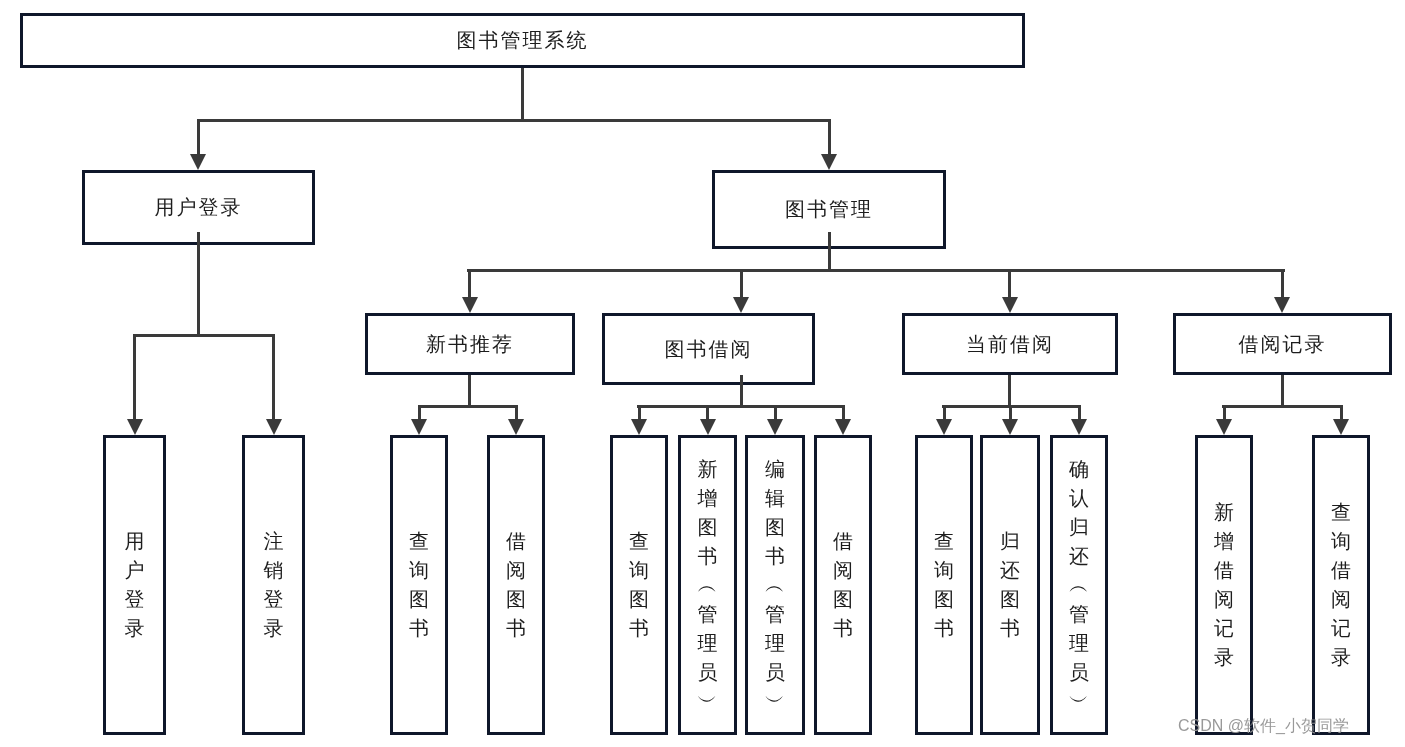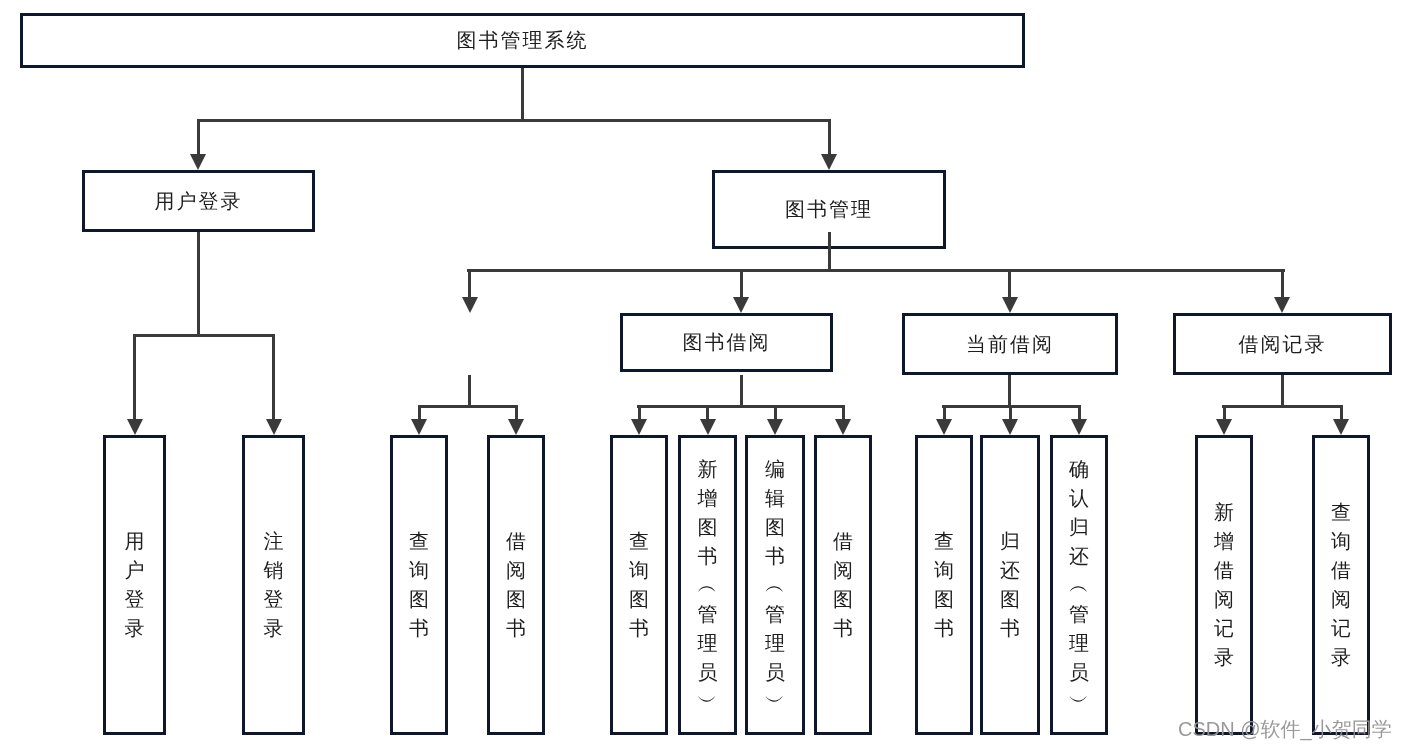--- a/index.html
+++ b/index.html
@@ -44,62 +44,63 @@
     width: 0;
     height: 0;
     border-left: 8px solid transparent;
     border-right: 8px solid transparent;
     border-top: 16px solid #3a3a3a;
   }
   .watermark {
     position: absolute;
     left: 1178px;
     top: 716px;
-    font-size: 20px;
+    font-size: 16px;
     color: rgba(148, 148, 148, 0.95);
     z-index: 5;
     white-space: nowrap;
   }
 </style>
 </head>
 <body>
 
 <div id="canvas">
 
   <div class="box" style="left:20px;top:13px;width:1005px;height:55px">图书管理系统</div>
 
   <div class="vline" style="left:521px;top:68px;width:3px;height:53px"></div>
   <div class="hline" style="left:197px;top:119px;width:634px;height:3px"></div>
   <div class="vline" style="left:197px;top:121px;width:3px;height:34px"></div>
   <div class="arrow" style="left:190px;top:154px"></div>
   <div class="vline" style="left:828px;top:121px;width:3px;height:34px"></div>
   <div class="arrow" style="left:821px;top:154px"></div>
 
-  <div class="box" style="left:82px;top:170px;width:233px;height:62px">用户登录</div>
+  <div class="box" style="left:82px;top:170px;width:233px;height:75px">用户登录</div>
   <div class="box" style="left:712px;top:170px;width:234px;height:79px">图书管理</div>
 
   <div class="vline" style="left:197px;top:232px;width:3px;height:105px"></div>
   <div class="hline" style="left:133px;top:334px;width:142px;height:3px"></div>
   <div class="vline" style="left:133px;top:334px;width:3px;height:85px"></div>
   <div class="arrow" style="left:127px;top:419px"></div>
   <div class="vline" style="left:272px;top:334px;width:3px;height:85px"></div>
   <div class="arrow" style="left:266px;top:419px"></div>
 
   <div class="vline" style="left:828px;top:232px;width:3px;height:40px"></div>
   <div class="hline" style="left:467px;top:269px;width:818px;height:3px"></div>
   <div class="vline" style="left:468px;top:269px;width:3px;height:28px"></div>
   <div class="arrow" style="left:462px;top:297px"></div>
   <div class="vline" style="left:740px;top:269px;width:3px;height:28px"></div>
   <div class="arrow" style="left:733px;top:297px"></div>
   <div class="vline" style="left:1008px;top:269px;width:3px;height:28px"></div>
   <div class="arrow" style="left:1002px;top:297px"></div>
   <div class="vline" style="left:1281px;top:269px;width:3px;height:28px"></div>
   <div class="arrow" style="left:1274px;top:297px"></div>
 
-  <div class="box" style="left:620px;top:313px;width:213px;height:59px">图书借阅</div>
+  <div class="box" style="left:365px;top:313px;width:210px;height:62px">新书推荐</div>
+  <div class="box" style="left:602px;top:313px;width:213px;height:72px">图书借阅</div>
   <div class="box" style="left:902px;top:313px;width:216px;height:62px">当前借阅</div>
   <div class="box" style="left:1173px;top:313px;width:219px;height:62px">借阅记录</div>
 
   <div class="vline" style="left:468px;top:375px;width:3px;height:33px"></div>
   <div class="hline" style="left:418px;top:405px;width:100px;height:3px"></div>
   <div class="vline" style="left:418px;top:405px;width:3px;height:14px"></div>
   <div class="arrow" style="left:411px;top:419px"></div>
   <div class="vline" style="left:515px;top:405px;width:3px;height:14px"></div>
   <div class="arrow" style="left:508px;top:419px"></div>
 

